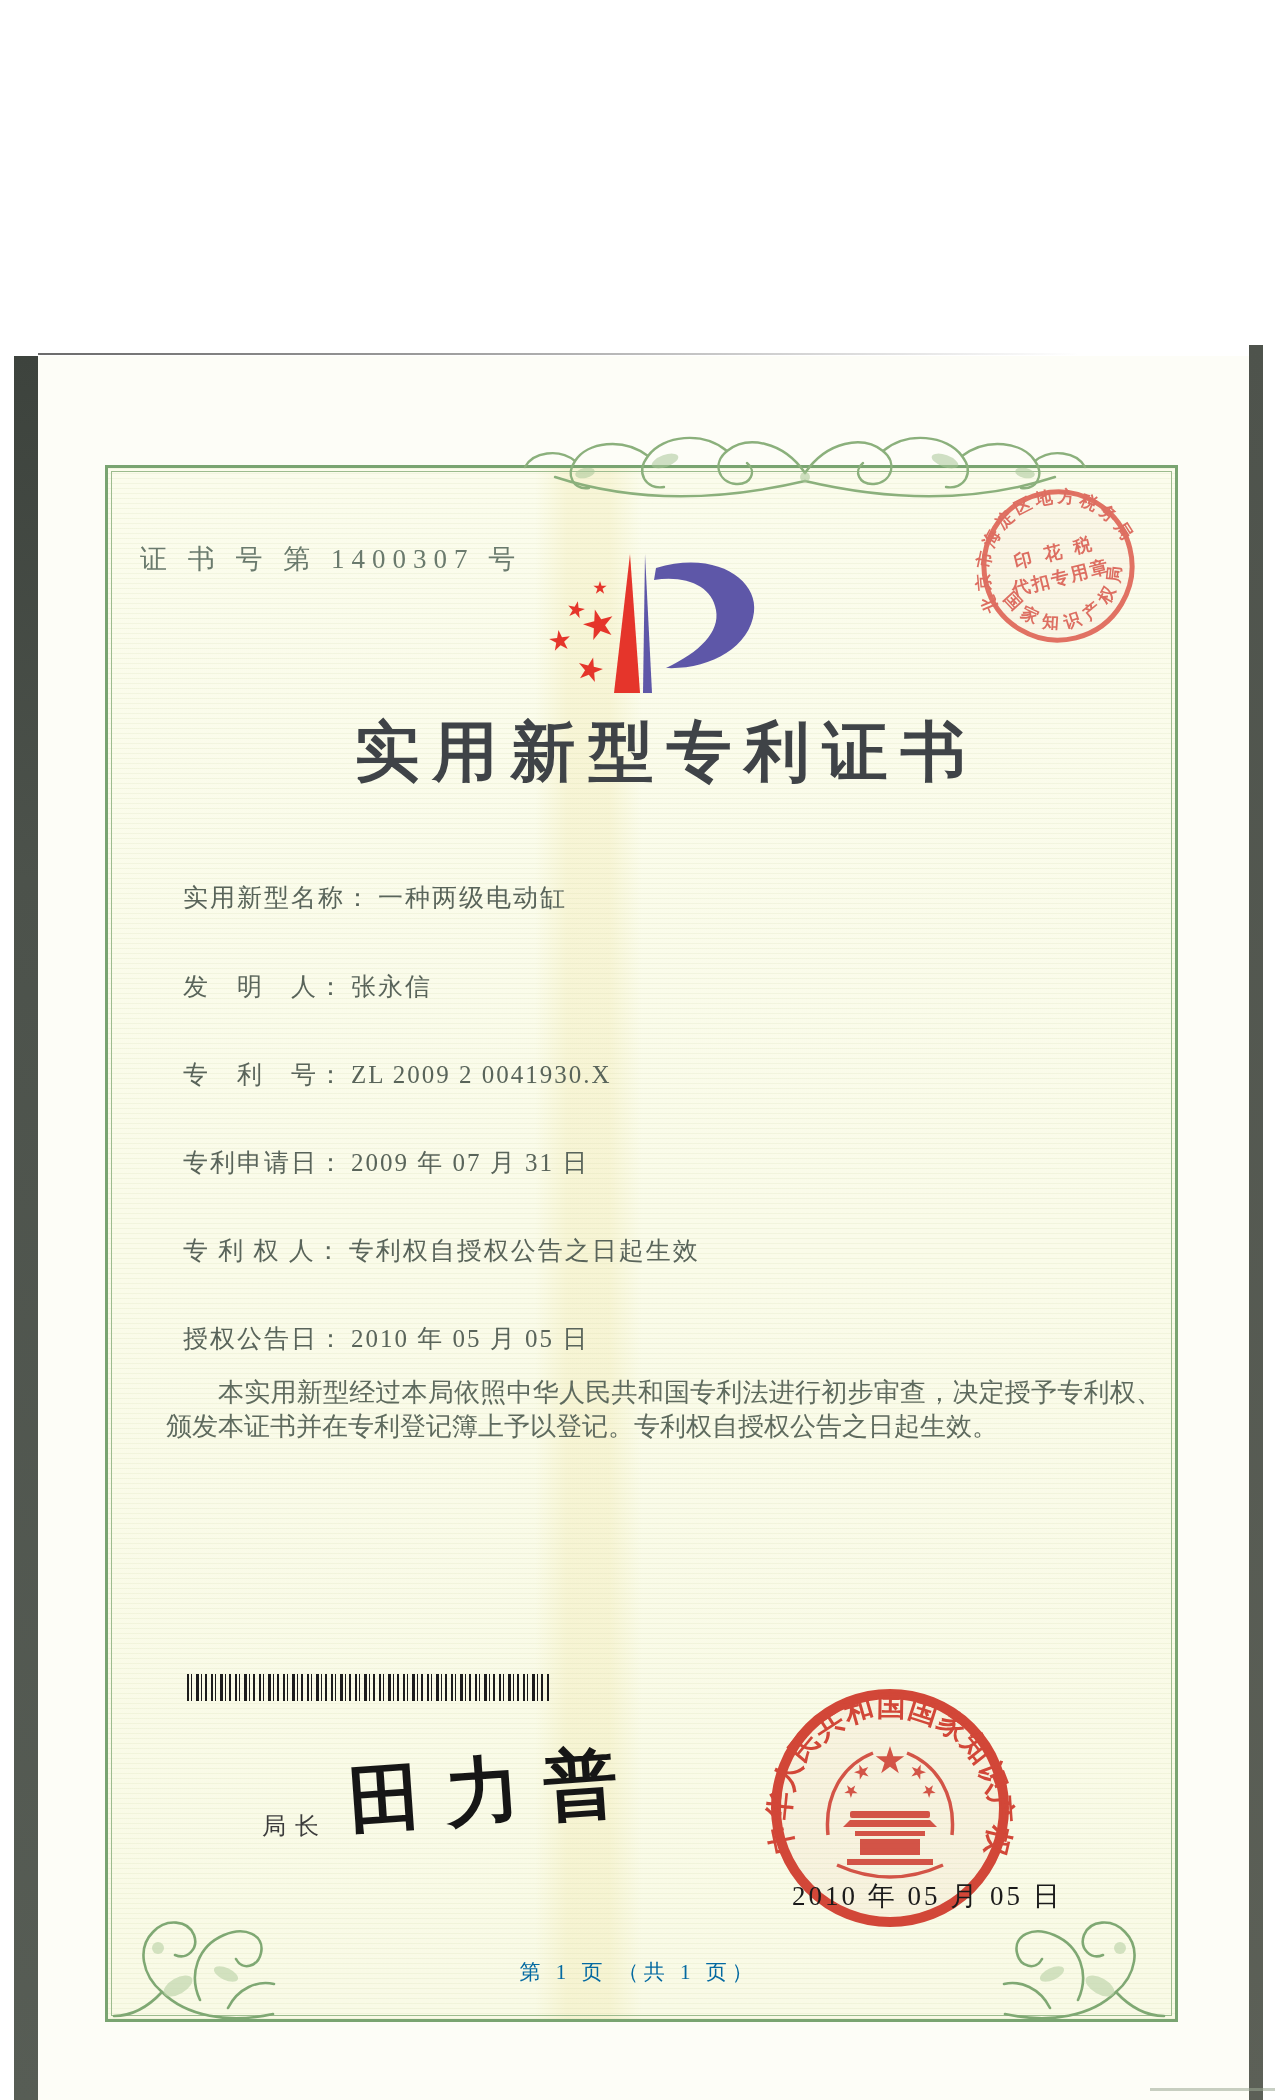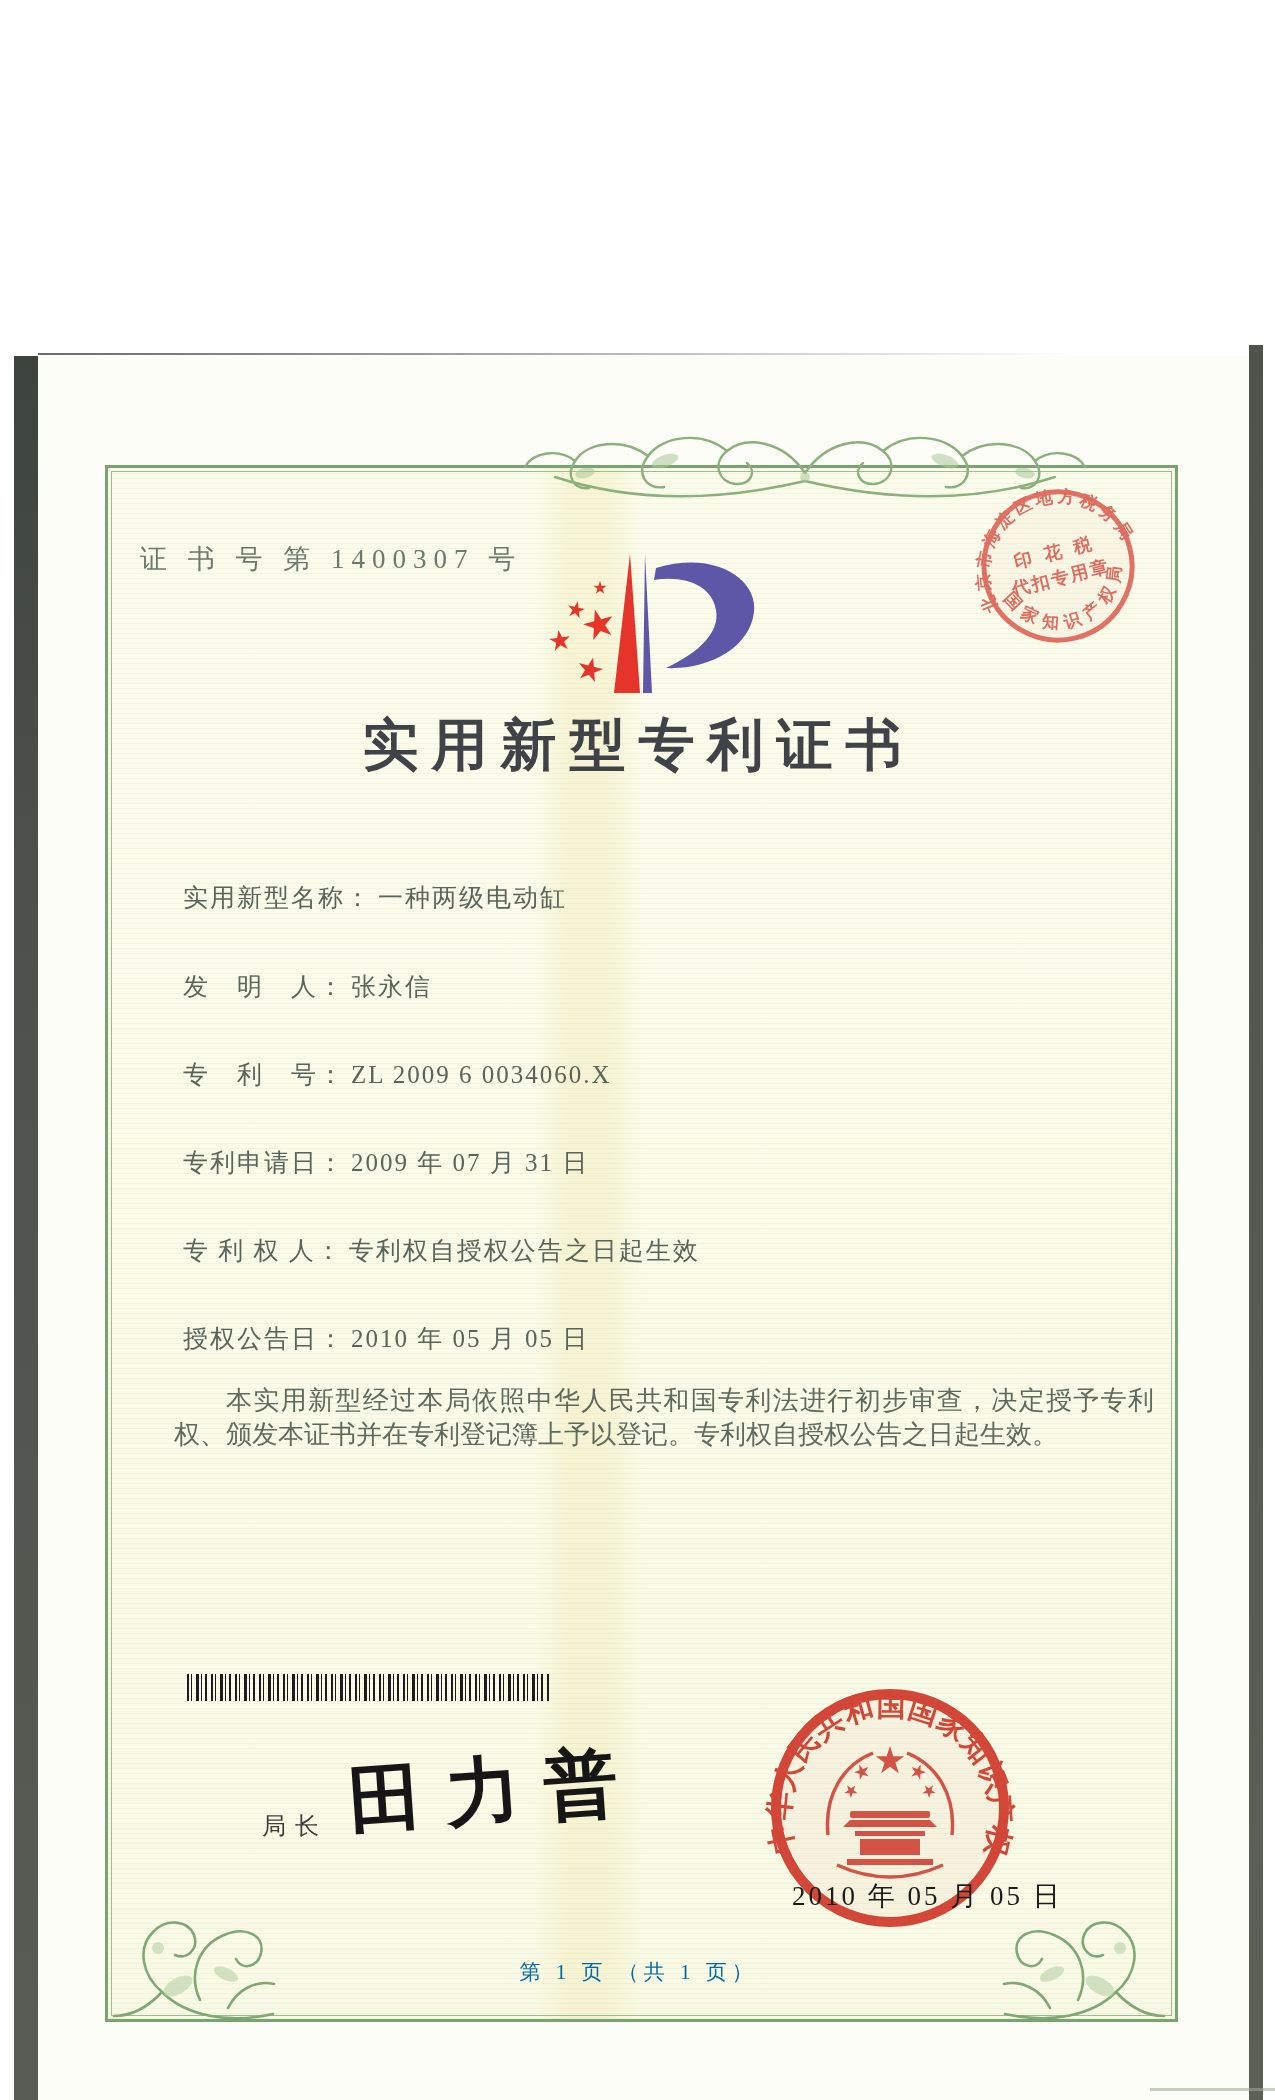--- a/index.html
+++ b/index.html
@@ -20,29 +20,29 @@
   
   .frame{left:105px;top:465px;width:1067px;height:1551px;
     border:3px solid #79a471;
     background:
       repeating-linear-gradient(0deg,rgba(185,200,140,.13) 0 1px,rgba(0,0,0,0) 1px 5px),
       linear-gradient(90deg,rgba(0,0,0,0) 0 40%,rgba(235,220,140,.22) 43% 47%,rgba(0,0,0,0) 50%),
       linear-gradient(#fbfcec,#f9fae6);}
   .frame::before{content:"";position:absolute;inset:3px;border:1px solid #9cbb8e;}
 
   .cert-no{left:140px;top:541px;font-size:27px;color:#6a7a6d;letter-spacing:7px;font-family:Liberation Serif, serif;}
-  .title{left:105px;top:708px;width:1067px;text-align:center;font-size:56px;font-weight:700;
-         color:#3f4347;letter-spacing:13px;}
+  .title{left:105px;top:708px;width:1067px;text-align:center;font-size:65px;font-weight:700;
+         color:#3f4347;letter-spacing:13px;padding-left:28px;}
 
   .field{left:183px;font-size:25px;color:#59645a;letter-spacing:2px;white-space:nowrap;}
   .field .sep{margin-right:6px;}
 
   .body-text{left:158px;top:1368px;width:1012px;font-size:26px;line-height:34px;
     color:#5e6a5e;text-align:justify;}
-  .body-text p{margin:16px;text-indent:2em;}
+  .body-text p{margin:8px;text-indent:2em;}
 
   .barcode{left:187px;top:1674px;width:362px;height:27px;
     background:repeating-linear-gradient(90deg,
       #1c1c1c 0 2px,rgba(0,0,0,0) 2px 4px,
       #1c1c1c 4px 5px,rgba(0,0,0,0) 5px 9px,
       #1c1c1c 9px 12px,rgba(0,0,0,0) 12px 14px,
       #1c1c1c 14px 15px,rgba(0,0,0,0) 15px 18px,
       #1c1c1c 18px 20px,rgba(0,0,0,0) 20px 24px);}
 
   .signer-title{left:262px;top:1810px;font-size:24px;color:#3c3c3c;letter-spacing:9px;}
@@ -157,21 +157,21 @@
 
 <div class="abs title">实用新型专利证书</div>
 
 <div class="abs field" style="top:881px">
   <span>实用新型名称</span><span class="sep">：</span><span>一种两级电动缸</span>
 </div>
 <div class="abs field" style="top:970px">
   <span>发　明　人</span><span class="sep">：</span><span>张永信</span>
 </div>
 <div class="abs field" style="top:1058px">
-  <span>专　利　号</span><span class="sep">：</span><span>ZL 2009 6 0034060.X</span>
+  <span>专　利　号</span><span class="sep">：</span><span>ZL 2009 2 0041930.X</span>
 </div>
 <div class="abs field" style="top:1146px">
   <span>专利申请日</span><span class="sep">：</span><span>2009 年 07 月 31 日</span>
 </div>
 <div class="abs field" style="top:1234px">
   <span>专 利 权 人</span><span class="sep">：</span><span>专利权自授权公告之日起生效</span>
 </div>
 <div class="abs field" style="top:1322px">
   <span>授权公告日</span><span class="sep">：</span><span>2010 年 05 月 05 日</span>
 </div>

